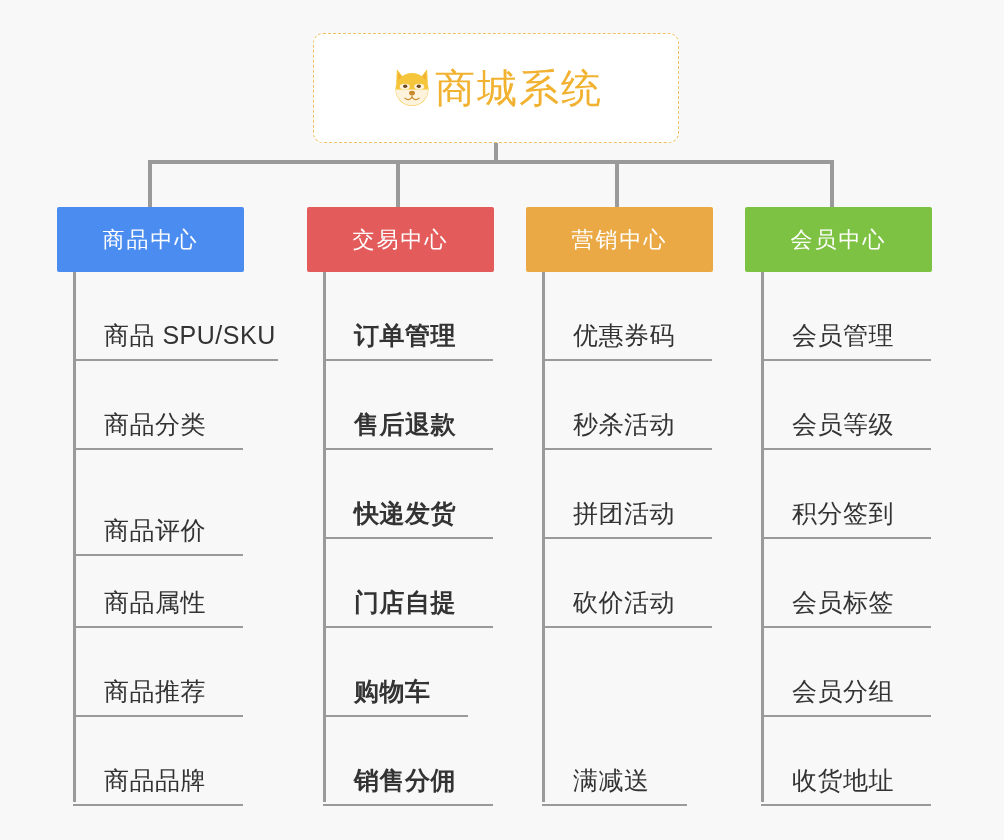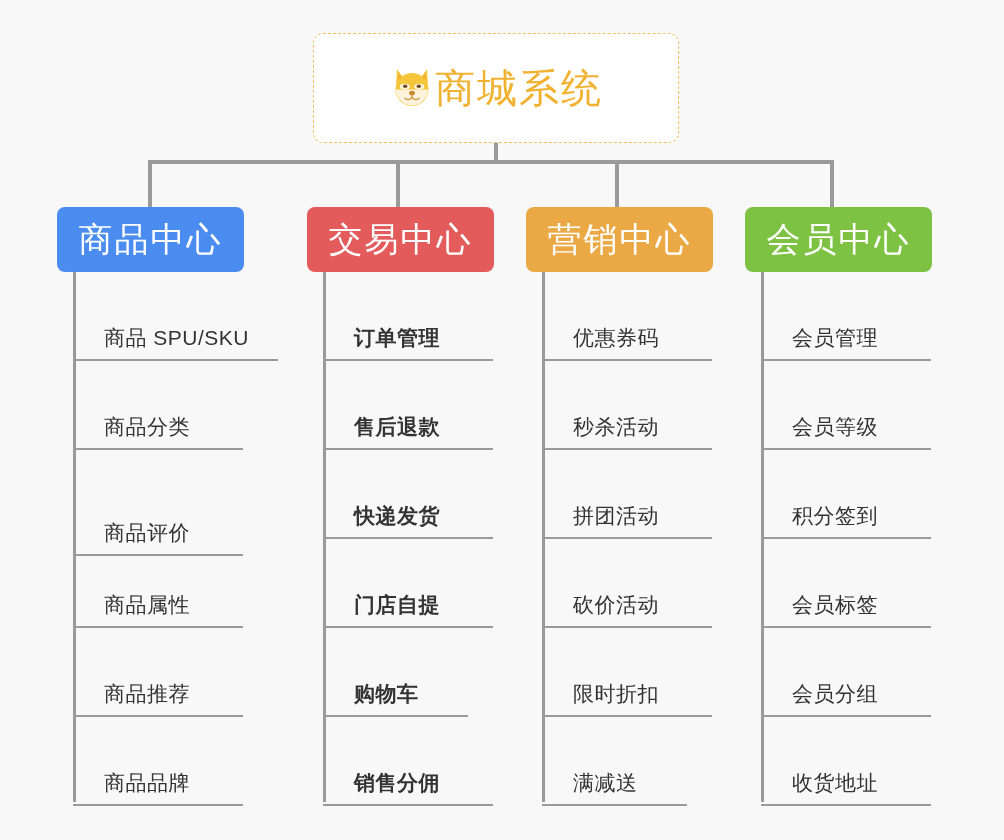--- a/index.html
+++ b/index.html
@@ -28,35 +28,35 @@
 
   
   .conn{position:absolute;background:#9a9a9a;}
   .conn-stub{left:494px;top:143px;width:4px;height:20px;}
   .conn-bar{left:148px;top:160px;width:686px;height:4px;}
   .conn-drop{top:160px;width:4px;height:47px;}
 
   
   .cat-box{
     position:absolute;top:207px;height:65px;
-    border-radius:8px;
+    border-radius:2px;
     display:flex;align-items:center;justify-content:center;
-    color:#ffffff;font-size:34px;letter-spacing:2px;
+    color:#ffffff;font-size:22px;letter-spacing:2px;
     box-sizing:border-box;
   }
 
   
   .leaf-col{position:absolute;top:272px;}
   .rail{position:absolute;left:0;top:0;width:3px;background:#9a9a9a;}
   .leaf{
     position:absolute;left:0;height:89px;
   }
   .leaf-label{
     position:absolute;left:31px;bottom:9px;
-    font-size:21px;color:#333333;white-space:nowrap;
+    font-size:25px;color:#333333;white-space:nowrap;
     letter-spacing:0.5px;
   }
   .leaf-underline{
     position:absolute;left:0;bottom:0;height:2px;background:#9a9a9a;
   }
 </style>
 </head>
 <body>
 
 <div id="stage">
@@ -164,24 +164,20 @@
         <span class="leaf-underline" style="width:170px;"></span>
       </div>
     <div class="leaf" style="top:178px;width:170px;">
         <span class="leaf-label">拼团活动</span>
         <span class="leaf-underline" style="width:170px;"></span>
       </div>
     <div class="leaf" style="top:267px;width:170px;">
         <span class="leaf-label">砍价活动</span>
         <span class="leaf-underline" style="width:170px;"></span>
       </div>
-    <div class="leaf" style="top:356px;width:170px;">
-        <span class="leaf-label">限时折扣</span>
-        <span class="leaf-underline" style="width:170px;"></span>
-      </div>
     <div class="leaf" style="top:445px;width:145px;">
         <span class="leaf-label">满减送</span>
         <span class="leaf-underline" style="width:145px;"></span>
       </div>
   </div>
 
   <div class="cat-box" style="left: 745px; width: 187px; background: rgb(125, 194, 66);">
     <span>会员中心</span>
   </div>
   <div class="leaf-col" style="left:761px;width:170px;height:530px;">

